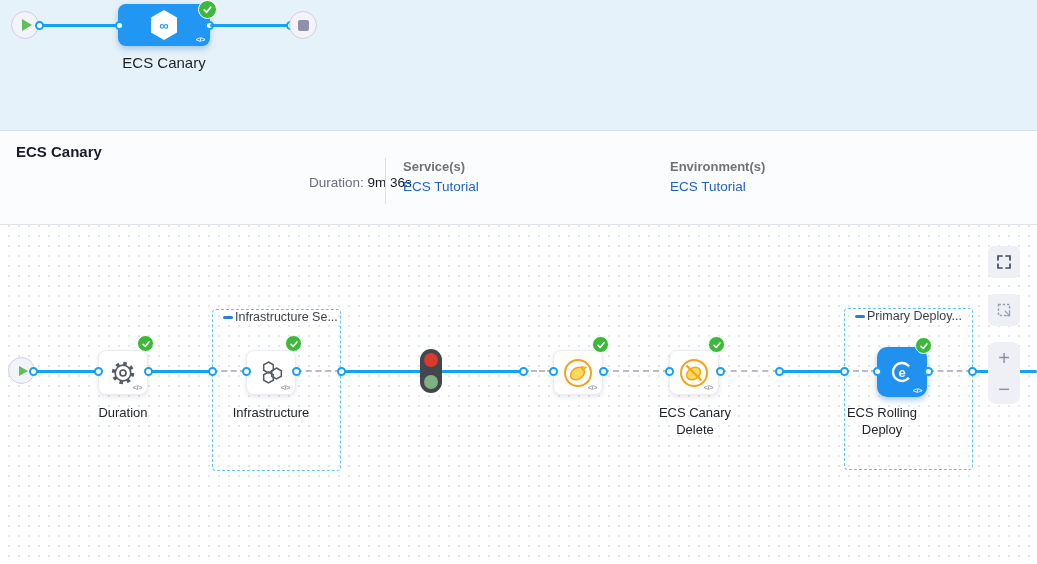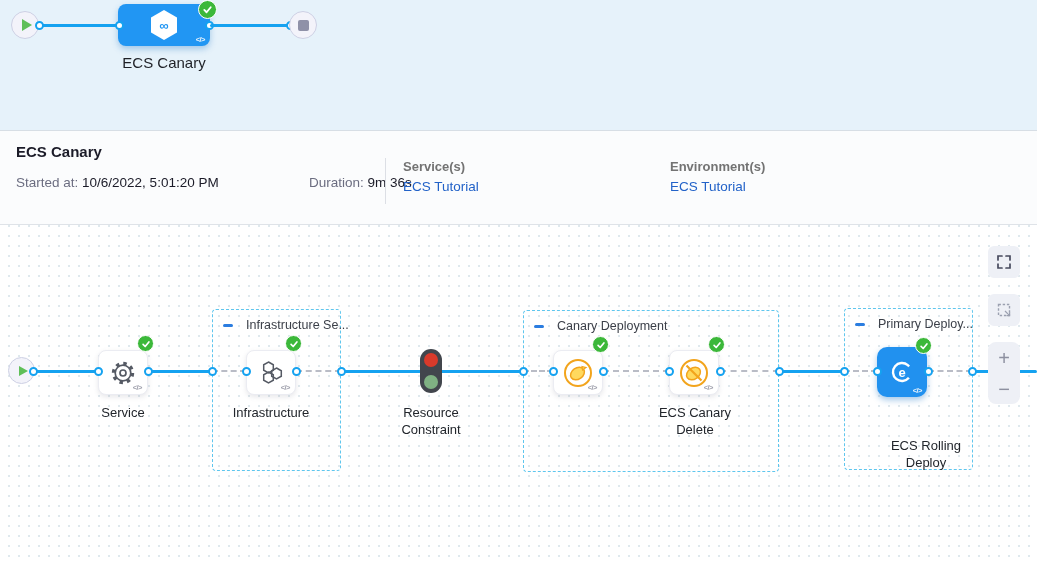--- a/index.html
+++ b/index.html
@@ -39,21 +39,21 @@
   .meta b { color:#1b1b28; font-weight:500; }
   .vdiv { position:absolute; left:385px; top:27px; height:46px; width:1px; background:#dcdfe5; }
   .kv-label { font-size:13px; font-weight:bold; color:#737373; }
   .kv-link  { font-size:13.5px; color:#2262c8; margin-top:5px; cursor:pointer; }
 
   
   .canvas { position:absolute; left:0; top:225px; width:1037px; height:339px; background:#fff;
             background-image:radial-gradient(#dfe9ee 1.1px, transparent 1.3px);
             background-size:10px 10px; background-position:4px 6px; }
   .group { position:absolute; border:1px dashed #5ec6ee; border-radius:4px; background:rgba(255,255,255,0.0); }
-  .group-head { position:absolute; left:10px; top:8px; display:flex; align-items:center; gap:13px; }
+  .group-head { position:absolute; left:10px; top:0; display:flex; align-items:center; gap:2px; }
   .dash-ic { width:10px; height:3px; background:#2b7de0; border-radius:2px; }
   .group-title { font-size:12.5px; color:#3b3f48; white-space:nowrap; }
   .card { position:absolute; width:50px; height:45px; background:#fff; border:1px solid #ebecf2;
           border-radius:8px; box-shadow:0 2px 5px rgba(96,97,112,.15);
           display:flex; align-items:center; justify-content:center; }
   .card.blue { width:50px; height:50px; background:#2191ef; border:none; border-radius:10px;
                box-shadow:0 3px 6px rgba(33,120,200,.4); }
   .node-label { position:absolute; width:100px; text-align:center; font-size:13px; line-height:17px;
                 color:#22262c; }
   .tl-body { position:absolute; width:22px; height:44px; background:#42464d; border-radius:11px; }
@@ -97,24 +97,20 @@
     <div class="ldot" style="left:285.5px; top:20.5px;"></div>
     <div class="round-node" style="left:289px; top:11px;">
       <div class="sq"></div>
     </div>
 
     <div class="stage-label">ECS Canary</div>
   </div>
 
   <div class="summary">
     <div class="sum-title">ECS Canary</div>
-    <div class="meta" style="left:16px;">
-      <span>Started at:</span>
-      <b>10/6/2022, 5:01:20 PM</b>
-    </div>
     <div class="meta" style="left:309px;">
       <span>Duration:</span>
       <b>9m 36s</b>
     </div>
     <div class="vdiv"></div>
     <div style="position:absolute; left:403px; top:28px;">
       <div class="kv-label">Service(s)</div>
       <div class="kv-link">ECS Tutorial</div>
     </div>
     <div style="position:absolute; left:670px; top:28px;">
@@ -122,26 +118,20 @@
       <div class="kv-link">ECS Tutorial</div>
     </div>
   </div>
 
   <div class="canvas">
 
     <div class="group" style="left:212px; top:84px; width:129px; height:162px;">
       <div class="group-head">
         <div class="dash-ic"></div>
         <div class="group-title">Infrastructure Se...</div>
-      </div>
-    </div>
-    <div class="group" style="left:523px; top:85px; width:256px; height:162px;">
-      <div class="group-head">
-        <div class="dash-ic"></div>
-        <div class="group-title">Canary Deployment</div>
       </div>
     </div>
     <div class="group" style="left:844px; top:83px; width:129px; height:162px;">
       <div class="group-head">
         <div class="dash-ic"></div>
         <div class="group-title">Primary Deploy...</div>
       </div>
     </div>
 
     <div class="seg-solid" style="left:33px;  top:145px; width:65px;"></div>
@@ -167,21 +157,21 @@
         <circle cx="14" cy="14" r="7.8" fill="#fff" stroke="#555a64" stroke-width="1.7"></circle>
         <circle cx="14" cy="14" r="3" fill="none" stroke="#555a64" stroke-width="1.7"></circle>
       </svg>
       <span class="code-glyph">&lt;/&gt;</span>
     </div>
     <div class="check-badge" style="left:137px; top:110px; width:17px; height:17px;">
       <svg width="10" height="10" viewBox="0 0 12 12">
           <polyline points="2.5,6.5 5,9 9.5,3.5" fill="none" stroke="#fff" stroke-width="2" stroke-linecap="round" stroke-linejoin="round"></polyline>
         </svg>
     </div>
-    <div class="node-label" style="left:73px; top:179px;">Service</div>
+    <div class="node-label" style="left:73px; top:179px;">Duration</div>
 
     <div class="card" style="left:246px; top:125px;">
       <svg width="27" height="27" viewBox="0 0 27 27">
         <g fill="none" stroke="#555a64" stroke-width="1.5">
           <polygon points="10.5,3 15.3,5.75 15.3,11.25 10.5,14 5.7,11.25 5.7,5.75"></polygon>
           <polygon points="18.5,9 23.3,11.75 23.3,17.25 18.5,20 13.7,17.25 13.7,11.75"></polygon>
           <polygon points="10.5,13 15.3,15.75 15.3,21.25 10.5,24 5.7,21.25 5.7,15.75"></polygon>
         </g>
       </svg>
       <span class="code-glyph">&lt;/&gt;</span>
@@ -190,21 +180,20 @@
       <svg width="10" height="10" viewBox="0 0 12 12">
           <polyline points="2.5,6.5 5,9 9.5,3.5" fill="none" stroke="#fff" stroke-width="2" stroke-linecap="round" stroke-linejoin="round"></polyline>
         </svg>
     </div>
     <div class="node-label" style="left:221px; top:179px;">Infrastructure</div>
 
     <div class="tl-body" style="left:420px; top:124px;">
       <div class="lamp" style="top:4px; background:#d93a2b;"></div>
       <div class="lamp" style="bottom:4px; background:#7fb183;"></div>
     </div>
-    <div class="node-label" style="left:381px; top:179px;">Resource Constraint</div>
 
     <div class="card" style="left:553px; top:125px;">
       <svg width="30" height="30" viewBox="0 0 30 30">
         <circle cx="15" cy="15" r="13" fill="none" stroke="#f2a41c" stroke-width="2"></circle>
         <ellipse cx="14.5" cy="15.5" rx="7.5" ry="5.6" transform="rotate(-35 14.5 15.5)" fill="#ffd95e" stroke="#f2a41c" stroke-width="1.5"></ellipse>
         <polygon points="19,8.5 23,9.5 19.5,12" fill="#ffd95e" stroke="#f2a41c" stroke-width="1.2"></polygon>
       </svg>
       <span class="code-glyph">&lt;/&gt;</span>
     </div>
     <div class="check-badge" style="left:592px; top:111px; width:17px; height:17px;">
@@ -233,21 +222,21 @@
         <circle cx="13" cy="13" r="9" fill="none" stroke="#ffffff" stroke-width="2.4" stroke-dasharray="44 13" transform="rotate(40 13 13)"></circle>
         <text x="13" y="17.5" text-anchor="middle" font-size="13" font-weight="bold" fill="#ffffff">e</text>
       </svg>
       <span class="code-glyph on-blue">&lt;/&gt;</span>
     </div>
     <div class="check-badge" style="left:915px; top:112px; width:17px; height:17px;">
       <svg width="10" height="10" viewBox="0 0 12 12">
           <polyline points="2.5,6.5 5,9 9.5,3.5" fill="none" stroke="#fff" stroke-width="2" stroke-linecap="round" stroke-linejoin="round"></polyline>
         </svg>
     </div>
-    <div class="node-label" style="left:876px; top:179px;margin-top:33px;">ECS Rolling Deploy</div>
+    <div class="node-label" style="left:832px; top:179px;">ECS Rolling Deploy</div>
 
     <div class="ldot" style="left:28.5px;  top:141.5px;"></div>
     <div class="ldot" style="left:93.5px;  top:141.5px;"></div>
     <div class="ldot" style="left:143.5px; top:141.5px;"></div>
     <div class="ldot" style="left:207.5px; top:141.5px;"></div>
     <div class="ldot" style="left:241.5px; top:141.5px;"></div>
     <div class="ldot" style="left:291.5px; top:141.5px;"></div>
     <div class="ldot" style="left:336.5px; top:141.5px;"></div>
     <div class="ldot" style="left:518.5px; top:141.5px;"></div>
     <div class="ldot" style="left:548.5px; top:141.5px;"></div>

